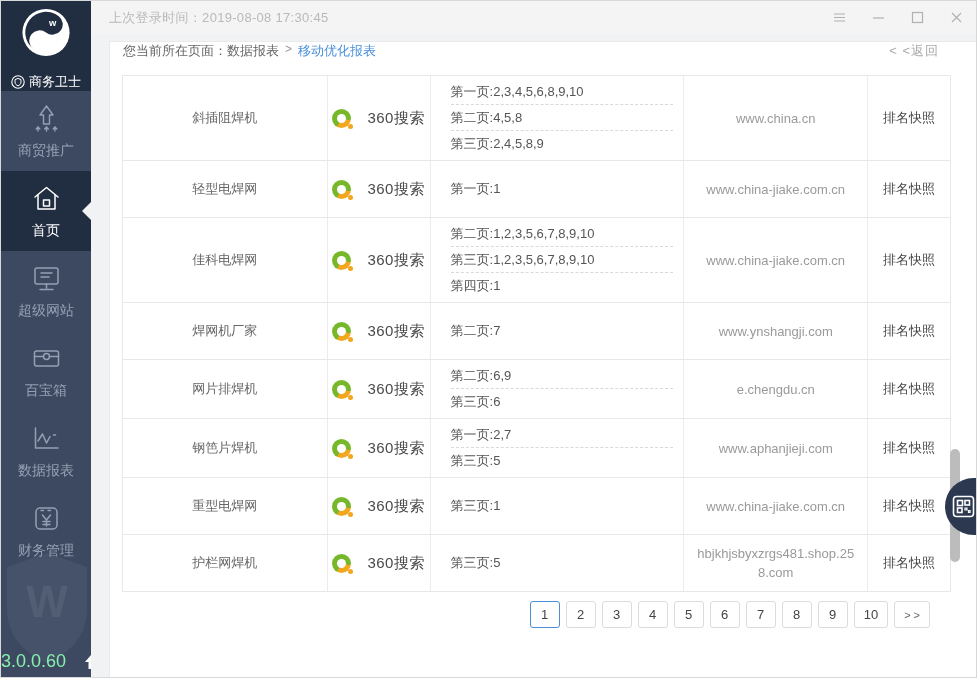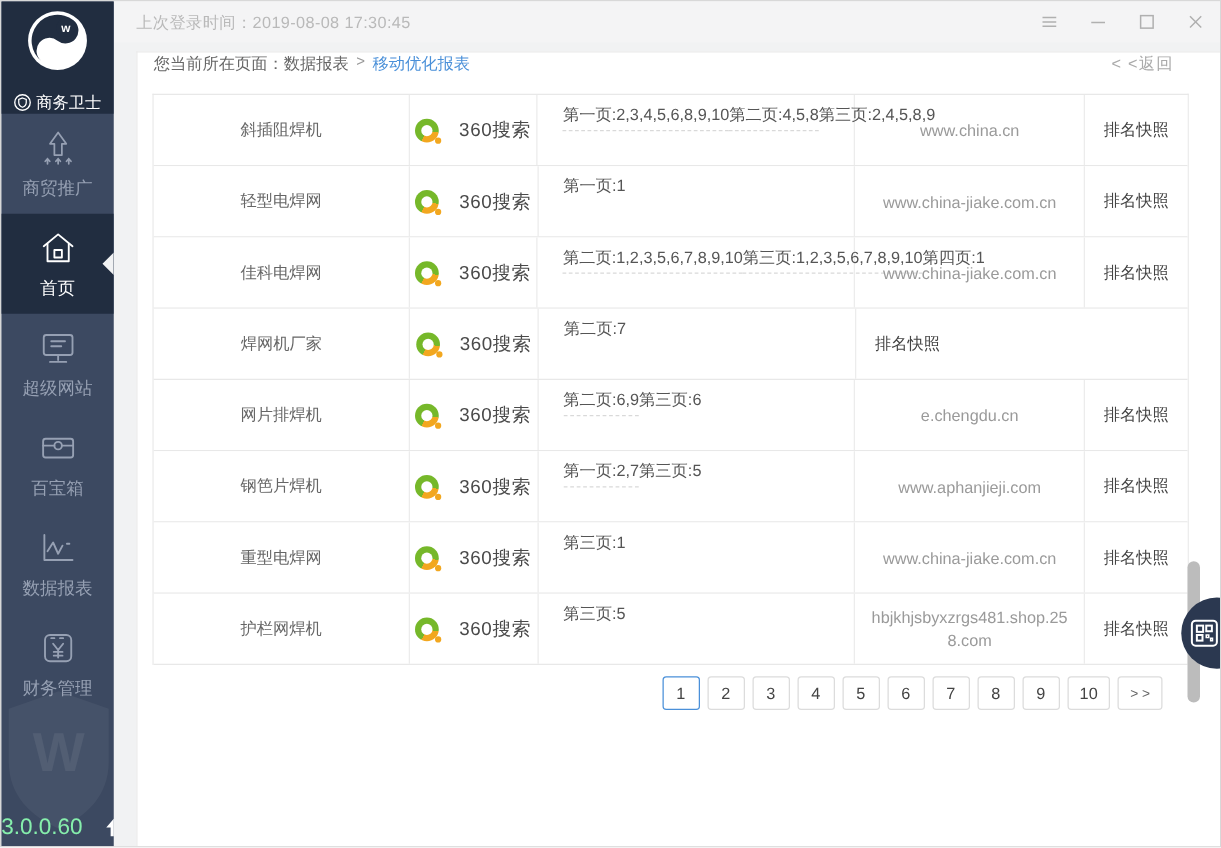--- a/index.html
+++ b/index.html
@@ -31,21 +31,21 @@
   .crumb-row{height:33px;display:flex;align-items:flex-start;padding:0 37px 0 13px;font-size:13px;color:#666}
   .crumb-link{color:#4a90d9;cursor:pointer}
   .crumb-sep{margin:0 6px;color:#999;font-size:12px}
   .back-link{margin-left:auto;color:#aaa;font-size:13px;cursor:pointer;letter-spacing:1px}
   
   .rank-table{margin-left:12px;width:829px;border:1px solid #e8e8e8;border-bottom:none}
   .t-row{display:flex;border-bottom:1px solid #e8e8e8;min-height:57px;background:#fff}
   .t-cell{border-right:1px solid #ececec;font-size:13px}
   .c-kw{width:205px;display:flex;align-items:center;justify-content:center;color:#666}
   .c-engine{width:103px;display:flex;align-items:center;justify-content:center}
-  .c-pages{width:254px;display:flex;flex-direction:row;padding:3px 10px 3px 20px}
+  .c-pages{width:254px;display:flex;flex-direction:column;justify-content:center;padding:3px 10px 3px 20px}
   .page-line{height:26px;line-height:26px;color:#555;border-bottom:1px dashed #d9d9d9;white-space:nowrap}
   .page-line:last-child{border-bottom:none}
   .c-url{width:184px;display:flex;align-items:center;justify-content:center;text-align:center;color:#9a9a9a;padding:4px 12px;word-break:break-all;line-height:19px}
   .c-snap{width:82px;display:flex;align-items:center;justify-content:center;color:#444;cursor:pointer;border-right:none}
   .engine-wrap{display:flex;align-items:center;gap:16px}
   .ring{width:19px;height:19px;border-radius:50%;position:relative;background:conic-gradient(#76b82a 0 100deg,#f2a71f 100deg 208deg,#76b82a 208deg 360deg)}
   .ring::before{content:"";position:absolute;inset:5px;background:#fff;border-radius:50%}
   .ring::after{content:"";position:absolute;right:-2px;bottom:-1px;width:5px;height:5px;border-radius:50%;background:#f2a71f}
   .engine-label{font-size:15px;color:#4a4a4a;letter-spacing:.5px}
   
@@ -244,20 +244,21 @@
               <div class="t-cell c-kw">焊网机厂家</div>
               <div class="t-cell c-engine">
                 <span class="engine-wrap">
                   <span class="ring"></span>
                   <span class="engine-label">360搜索</span>
                 </span>
               </div>
               <div class="t-cell c-pages">
                 <div class="page-line">第二页:7</div>
               </div>
+              <div class="t-cell c-url">www.ynshangji.com</div>
               <div class="t-cell c-snap">排名快照</div>
             </div>
             <div class="t-row">
               <div class="t-cell c-kw">网片排焊机</div>
               <div class="t-cell c-engine">
                 <span class="engine-wrap">
                   <span class="ring"></span>
                   <span class="engine-label">360搜索</span>
                 </span>
               </div>

